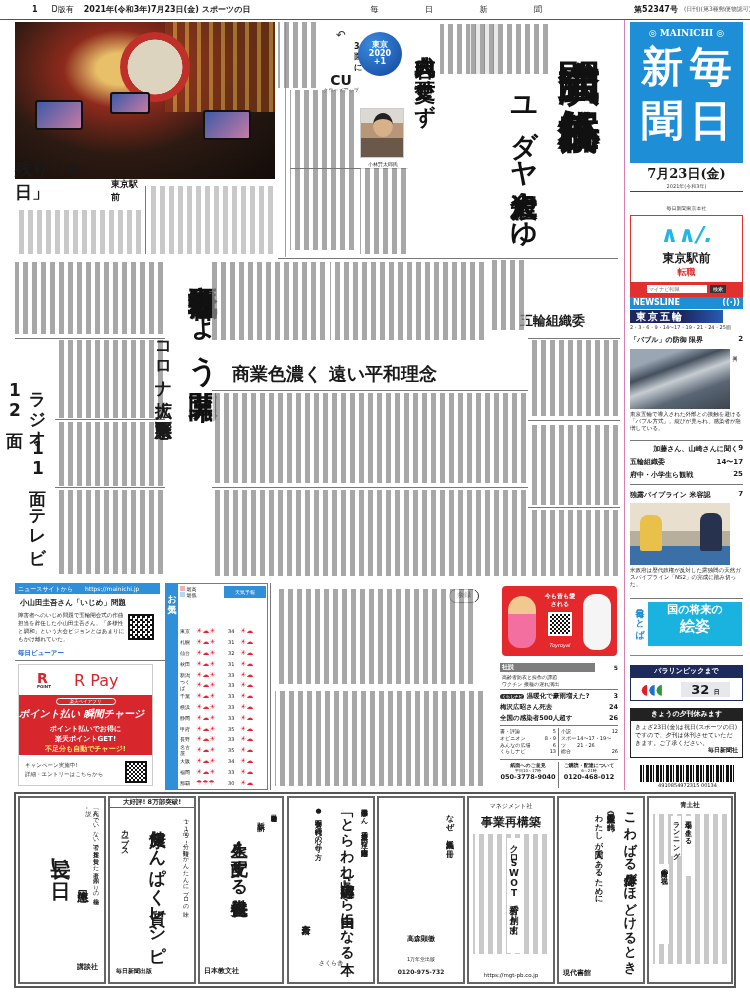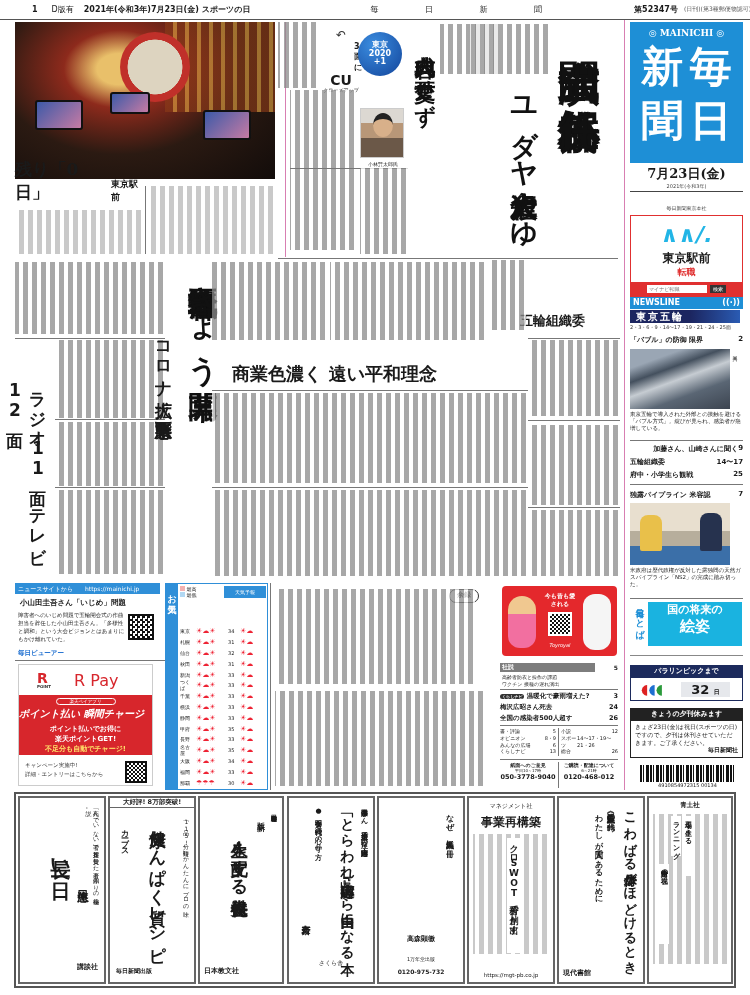--- a/index.html
+++ b/index.html
@@ -147,21 +147,21 @@
   <div class="sans" style="position:absolute;top:50px;left:0;width:100%;text-align:center;font-size:9px;font-weight:bold;color:#e03030;">転職</div>
   <div style="position:absolute;bottom:0;left:0;width:100%;height:14px;background:#e03030;display:flex;align-items:center;justify-content:center;gap:3px;">
     <span class="sans" style="background:#fff;font-size:5px;width:60px;height:8px;line-height:8px;padding-left:2px;color:#777;" data-name="mynavi-search-input">マイナビ転職</span>
     <span class="sans" style="background:#333;color:#fff;font-size:5px;padding:1px 3px;" data-name="mynavi-search-button">検索</span>
   </div>
 </div>
 
 <div class="abs sans" style="left:630px;top:297px;width:113px;height:12px;background:#1e8fd6;color:#fff;font-size:8px;font-weight:bold;padding-left:3px;line-height:12px;" data-name="newsline-header">
   <span>NEWSLINE</span><span style="float:right;margin-right:3px;" data-name="signal-icon">((·))</span>
 </div>
-<div class="abs sans" style="left:630px;top:310px;width:110px;height:13px;background:linear-gradient(90deg,#1c2660 0 55%,#2a5bb3 100%);color:#fff;font-size:10px;font-weight:900;padding-left:6px;line-height:13px;letter-spacing:2px;" data-name="newsline-section">東京五輪</div>
+<div class="abs sans" style="left:630px;top:310px;width:93px;height:13px;background:linear-gradient(90deg,#1c2660 0 55%,#2a5bb3 100%);color:#fff;font-size:10px;font-weight:900;padding-left:6px;line-height:13px;letter-spacing:2px;" data-name="newsline-section">東京五輪</div>
 <div class="abs sans" style="left:630px;top:324px;width:113px;font-size:5px;color:#333;" data-name="newsline-pages">2・3・6・9・14〜17・19・21・24・25面</div>
 <div class="abs sans" style="left:630px;top:335px;width:113px;font-size:7px;font-weight:bold;display:flex;justify-content:space-between;" data-name="newsline-item">
   <span>「バブル」の防御 限界</span>
     <span>2</span>
 </div>
 <div class="abs" style="left:630px;top:349px;width:100px;height:60px;background:linear-gradient(160deg,#9aa6b4 0 20%,#44505e 35%,#c6ccd2 50%,#5a6674 70%,#3c4450 100%);" data-name="bubble-photo"></div>
 <div class="abs vt sans" style="left:732px;top:352px;font-size:5px;color:#333;height:55px;" data-name="photo-credit">共同</div>
 <div class="abs sans" style="left:630px;top:411px;width:113px;font-size:5.5px;line-height:1.3;color:#222;" data-name="newsline-photo-caption">東京五輪で導入された外部との接触を避ける「バブル方式」。綻びが見られ、感染者が急増している。</div>
 <div class="abs rule-h" style="left:630px;top:440px;width:113px;" data-name="rule"></div>
 <div class="abs sans" style="left:630px;top:444px;width:113px;font-size:7px;font-weight:bold;display:flex;justify-content:flex-end;" data-name="newsline-item">

